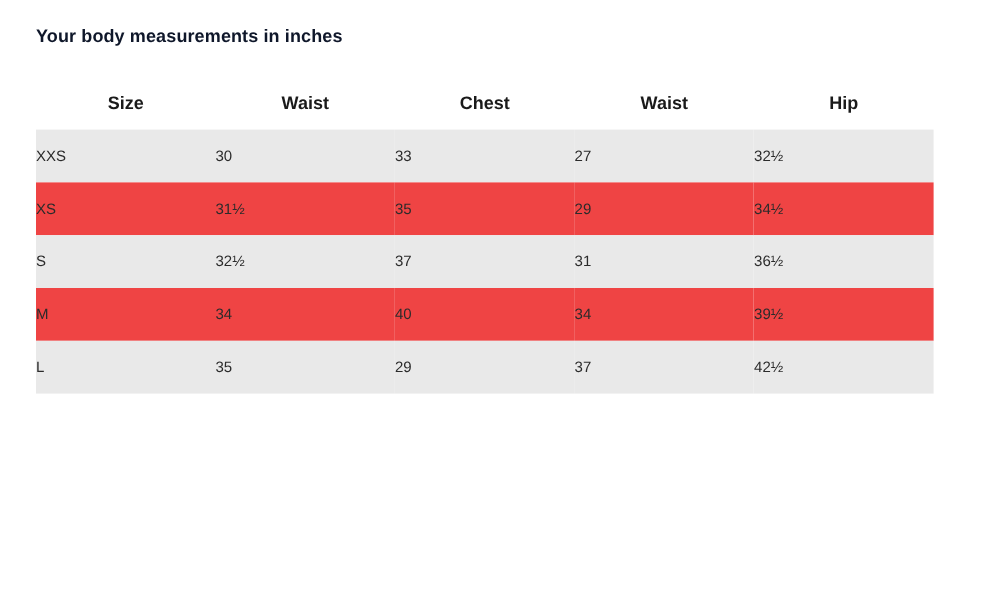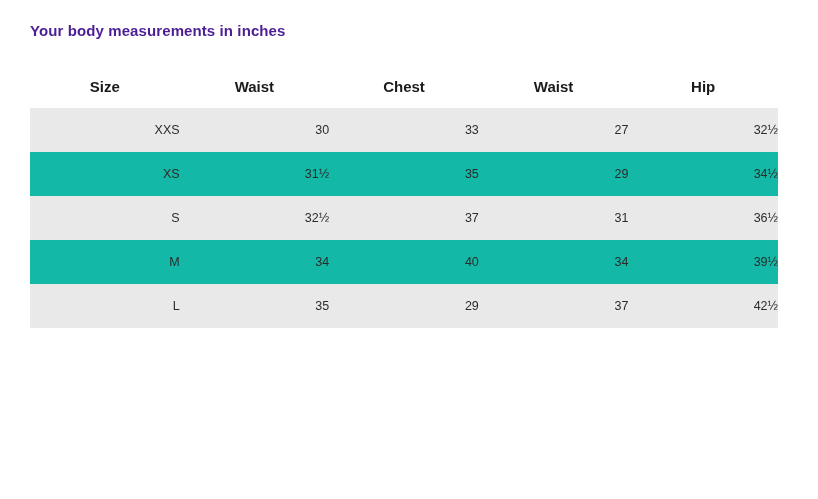--- a/index.html
+++ b/index.html
@@ -19,21 +19,21 @@
     width: 818px;
     height: 499px;
     box-sizing: border-box;
   }
   .title {
     position: absolute;
     left: 30px;
     top: 22px;
     font-size: 15px;
     font-weight: bold;
-    color: #4c1d95;
+    color: #0f172a;
     letter-spacing: 0.1px;
   }
   .table-wrap {
     position: absolute;
     left: 30px;
     top: 66px;
     width: 748px;
   }
   table.size-table {
     border-collapse: collapse;
@@ -46,29 +46,29 @@
     color: #1a1a1a;
     text-align: center;
     padding: 12px 0 13px 0;
     background: #ffffff;
     border: none;
   }
   table.size-table td {
     font-size: 12.5px;
     font-weight: normal;
     color: #2b2b2b;
-    text-align: right;
+    text-align: left;
     padding: 15px 0 15px 0;
     border: none;
   }
   table.size-table tbody tr.shaded td {
     background: #e9e9e9;
   }
   table.size-table tbody tr.plain td {
-    background: #14b8a6;
+    background: #ef4444;
     margin-top: 30px;
   }
 </style>
 </head>
 <body>
 
 <div class="page">
 
   <div class="title">Your body measurements in inches</div>
 

